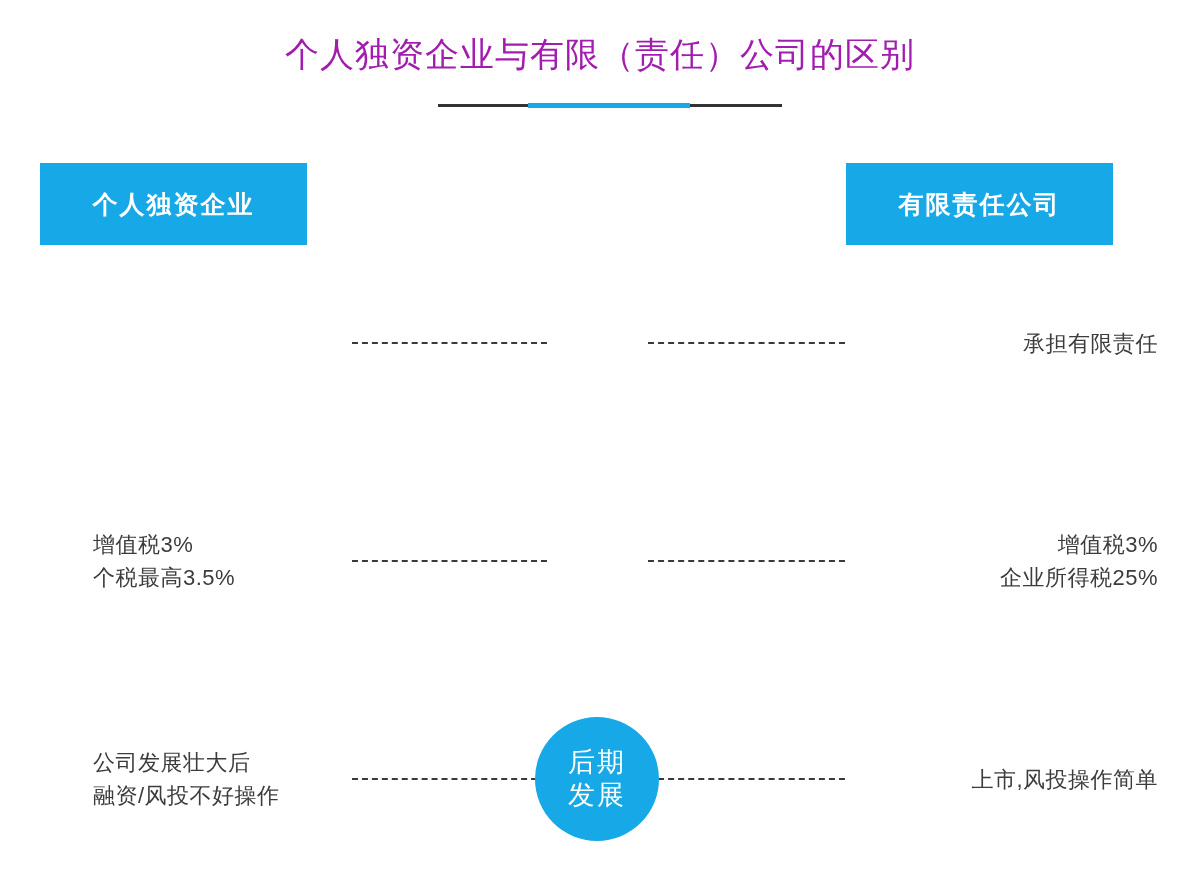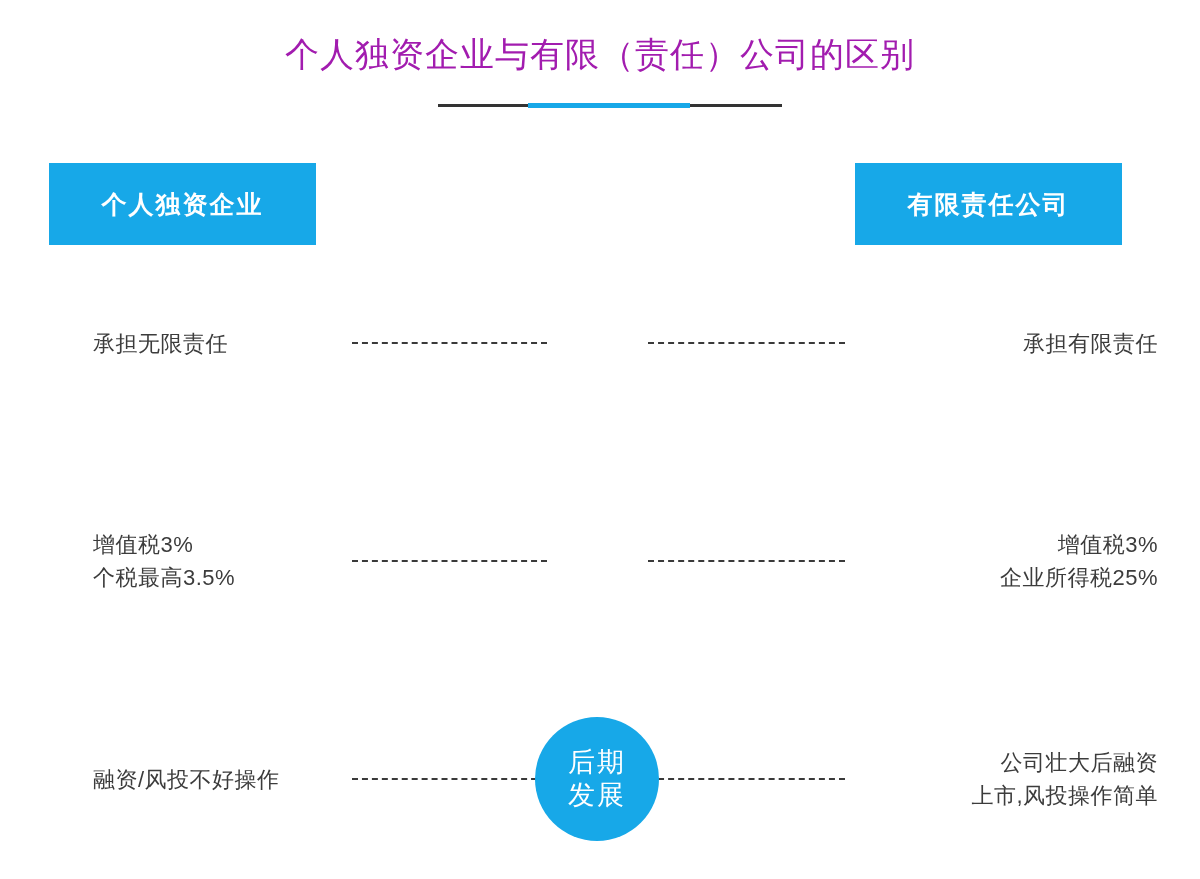--- a/index.html
+++ b/index.html
@@ -67,21 +67,20 @@
     height: 82px;
     background: #17a8e8;
     color: #ffffff;
     font-size: 25px;
     font-weight: bold;
     letter-spacing: 2px;
     display: flex;
     align-items: center;
     justify-content: center;
     white-space: nowrap;
-    margin-left: 9px;
   }
   .col-header.left  { left: 40px; }
   .col-header.right { left: 846px; align-items: center; }
 
   
   .row {
     position: absolute;
     left: 0;
     width: 1200px;
     height: 140px;
@@ -169,23 +168,20 @@
 
   <div class="col-header left">
     <span>个人独资企业</span>
   </div>
 
   <div class="col-header right">
     <span>有限责任公司</span>
   </div>
 
   <div class="row r1">
-    <div class="side-text left">
-      <span class="tl">承担无限责任</span>
-    </div>
     <div class="connector left"></div>
     <div class="connector right"></div>
     <div class="side-text right">
       <span class="tl">承担有限责任</span>
     </div>
   </div>
 
   <div class="row r2">
     <div class="side-text left">
       <span class="tl">增值税3%</span>
@@ -194,27 +190,27 @@
     <div class="connector left"></div>
     <div class="connector right"></div>
     <div class="side-text right">
       <span class="tl">增值税3%</span>
       <span class="tl">企业所得税25%</span>
     </div>
   </div>
 
   <div class="row r3">
     <div class="side-text left">
+      <span class="tl">公司发展壮大后</span>
       <span class="tl">融资/风投不好操作</span>
     </div>
     <div class="connector left"></div>
     <div class="topic-circle">
       <span class="cl">后期</span>
       <span class="cl">发展</span>
     </div>
     <div class="connector right"></div>
     <div class="side-text right">
-      <span class="tl">公司壮大后融资</span>
       <span class="tl">上市,风投操作简单</span>
     </div>
   </div>
 
 </div>
 
 </body></html>

